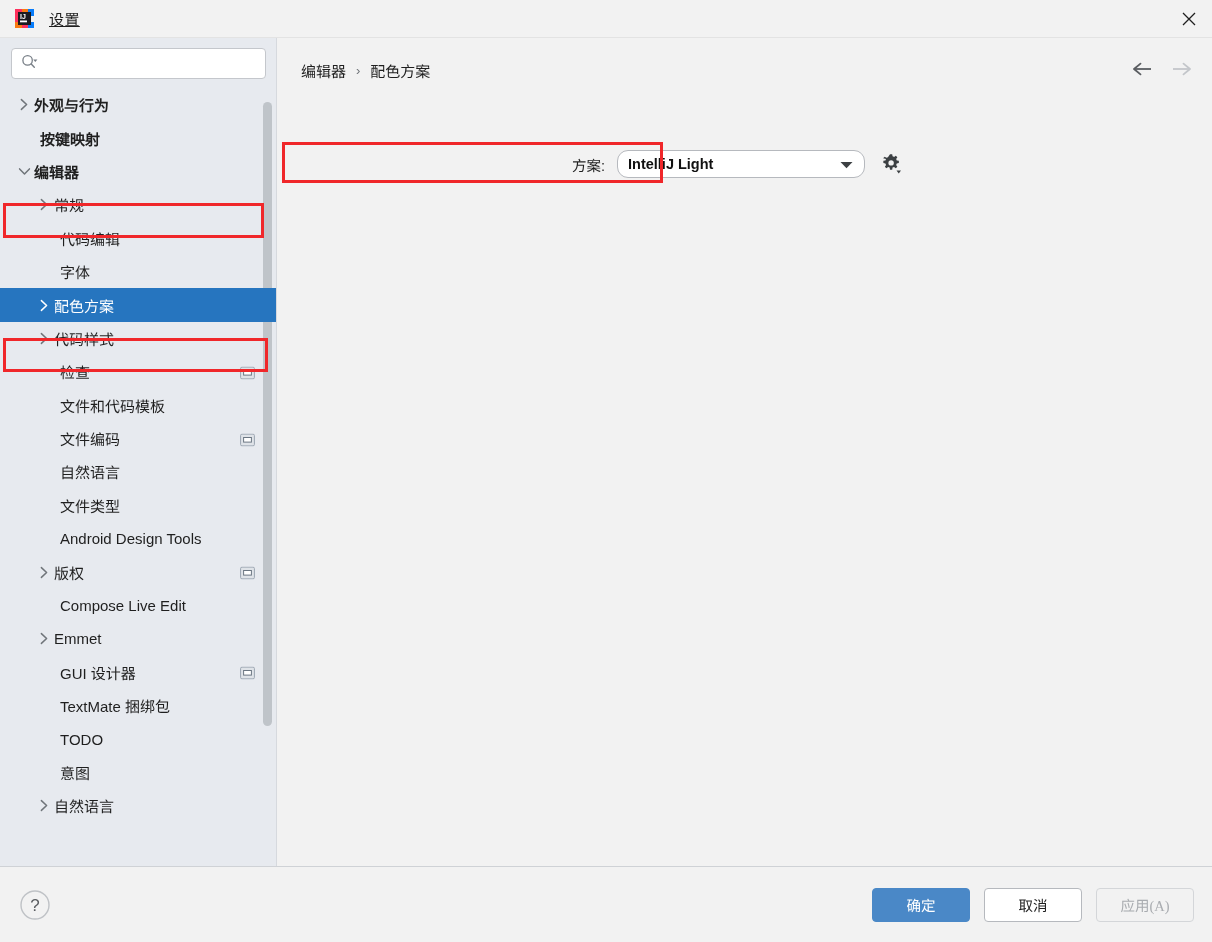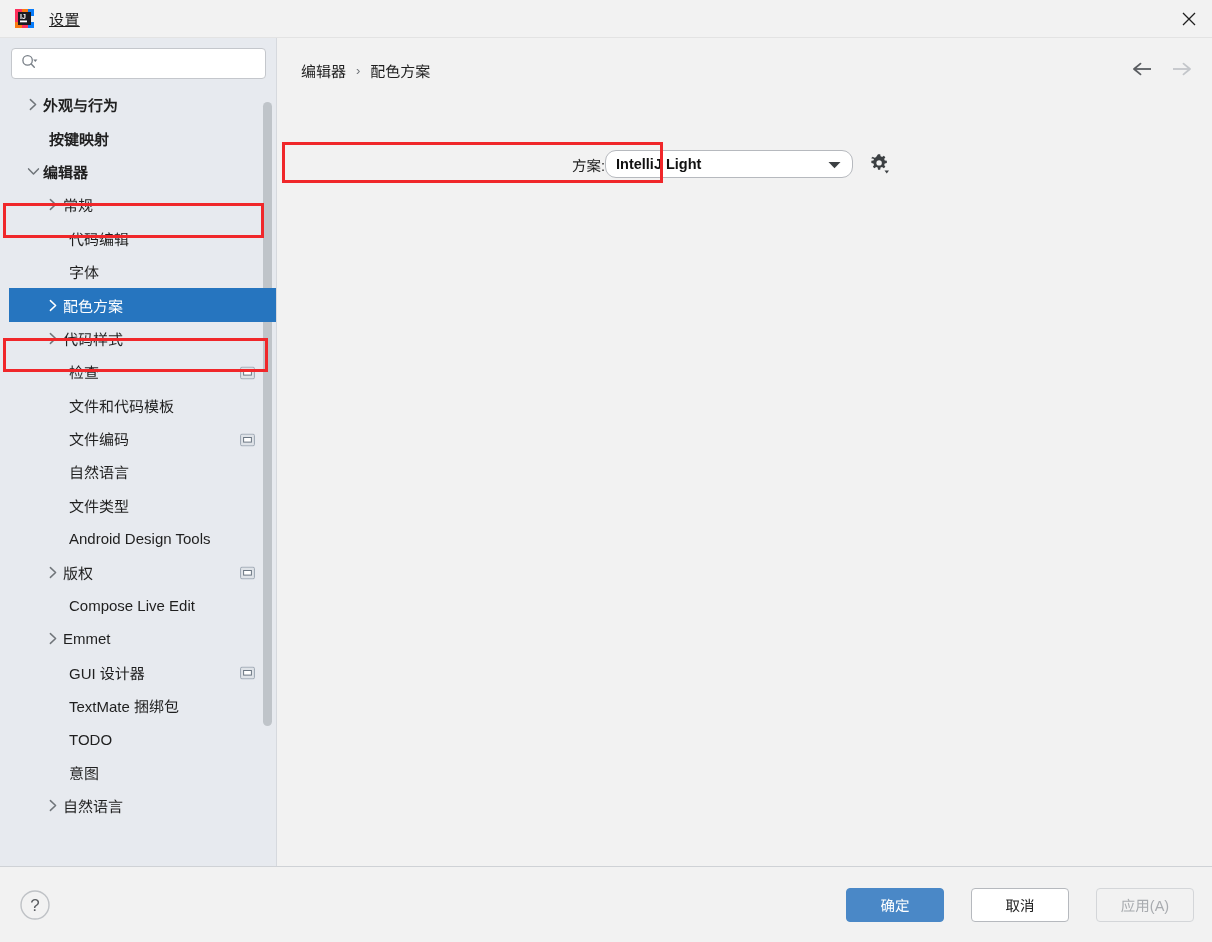--- a/index.html
+++ b/index.html
@@ -102,21 +102,20 @@
     flex: 1 1 auto;
     height: 100%;
   }
   .search-input::placeholder { color: #9aa0a6; }
 
   .tree {
     position: relative;
     flex: 1 1 auto;
     overflow: hidden;
     padding-top: 2px;
-    padding-left: 9px;
   }
   .tree-item {
     position: relative;
     height: 33.4px;
     display: flex;
     align-items: center;
     font-size: 15px;
     color: #1f1f1f;
     cursor: default;
     white-space: nowrap;
@@ -204,20 +203,21 @@
     position: absolute;
     left: 295px;
     top: 108px;
     display: flex;
     align-items: center;
     height: 36px;
   }
   .scheme-label {
     font-size: 14.5px;
     color: #1f1f1f;
+    margin-right: 12px;
   }
   .combo {
     position: relative;
     width: 248px;
     height: 28px;
     background: #ffffff;
     border: 1px solid #b6b9be;
     border-radius: 11px;
     display: flex;
     align-items: center;
@@ -274,31 +274,30 @@
     margin-left: auto;
     margin-right: 18px;
     display: flex;
     align-items: center;
     gap: 14px;
   }
   .btn {
     height: 34px;
     min-width: 98px;
     border-radius: 4px;
-    font-family: Liberation Sans, sans-serif;
+    font-family: Liberation Serif, serif;
     font-size: 14.5px;
     display: flex;
     align-items: center;
     justify-content: center;
     cursor: default;
     border: 1px solid #b6b9be;
     background: #ffffff;
     color: #1f1f1f;
     padding: 0 14px;
-    margin-left: 13px;
   }
   .btn.primary {
     background: #4a88c7;
     border-color: #4a88c7;
     color: #ffffff;
   }
   .btn.disabled {
     background: #f2f2f2;
     border-color: #d4d6d9;
     color: #a9acb0;

